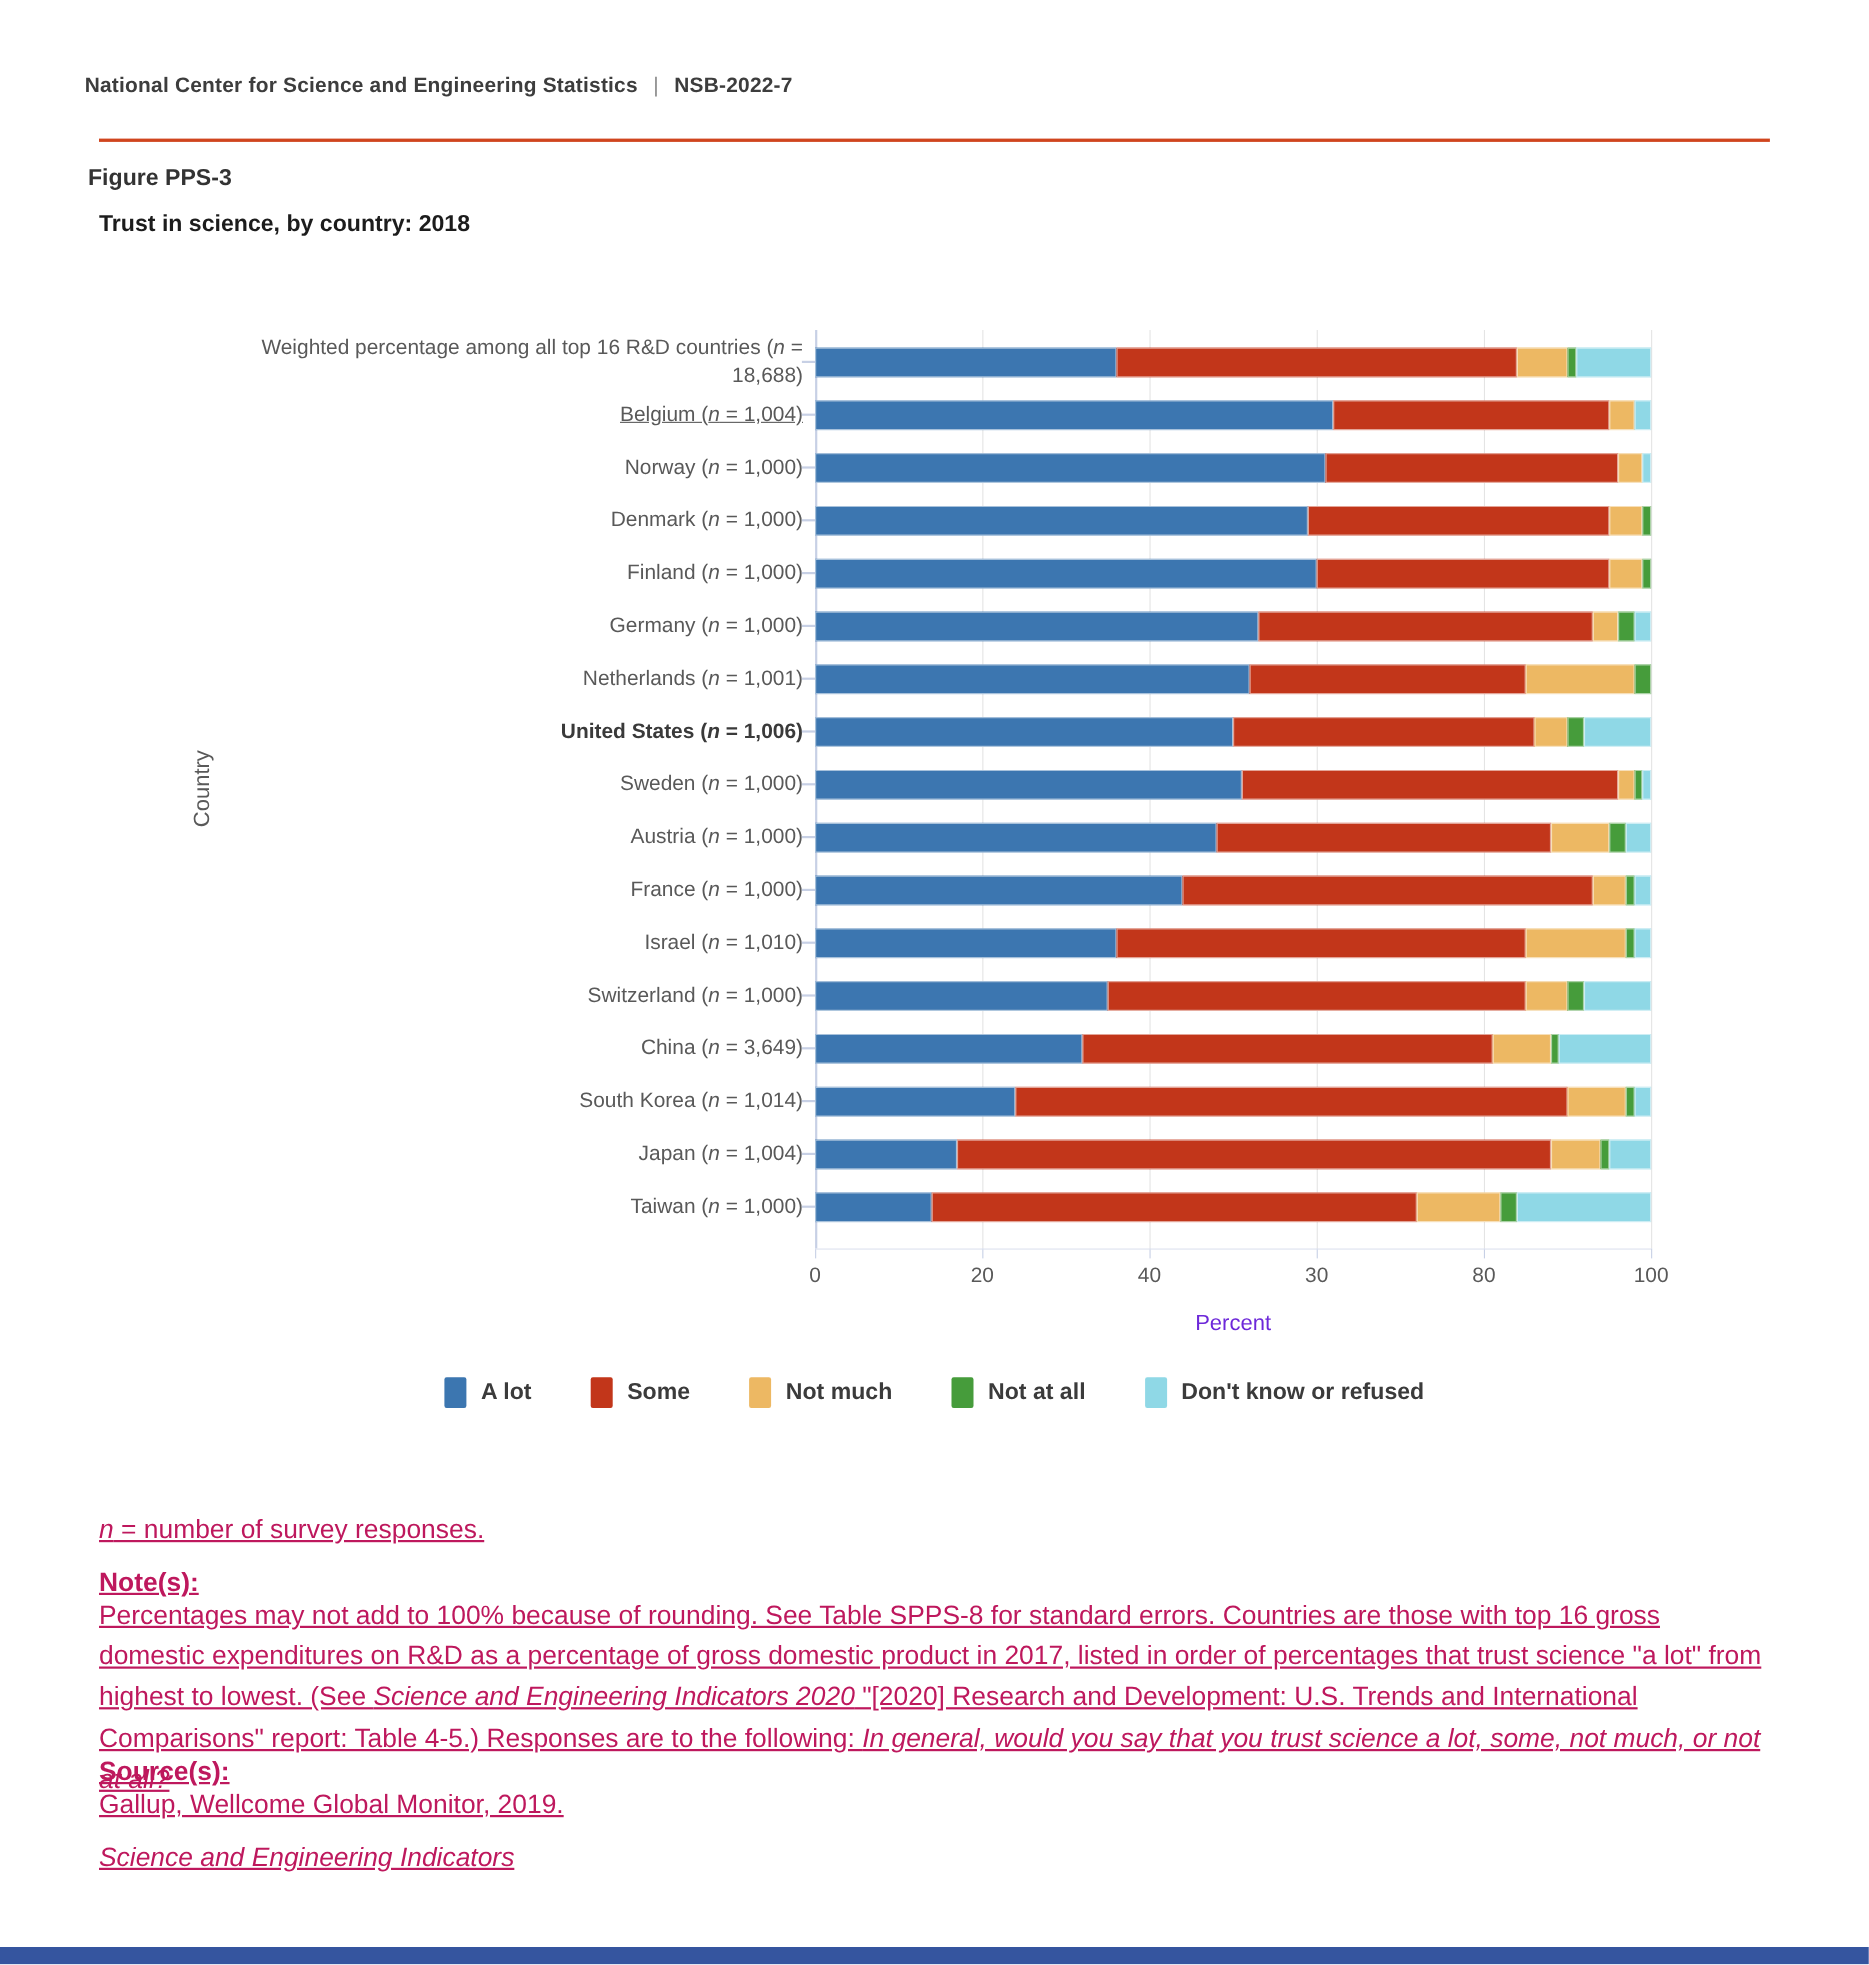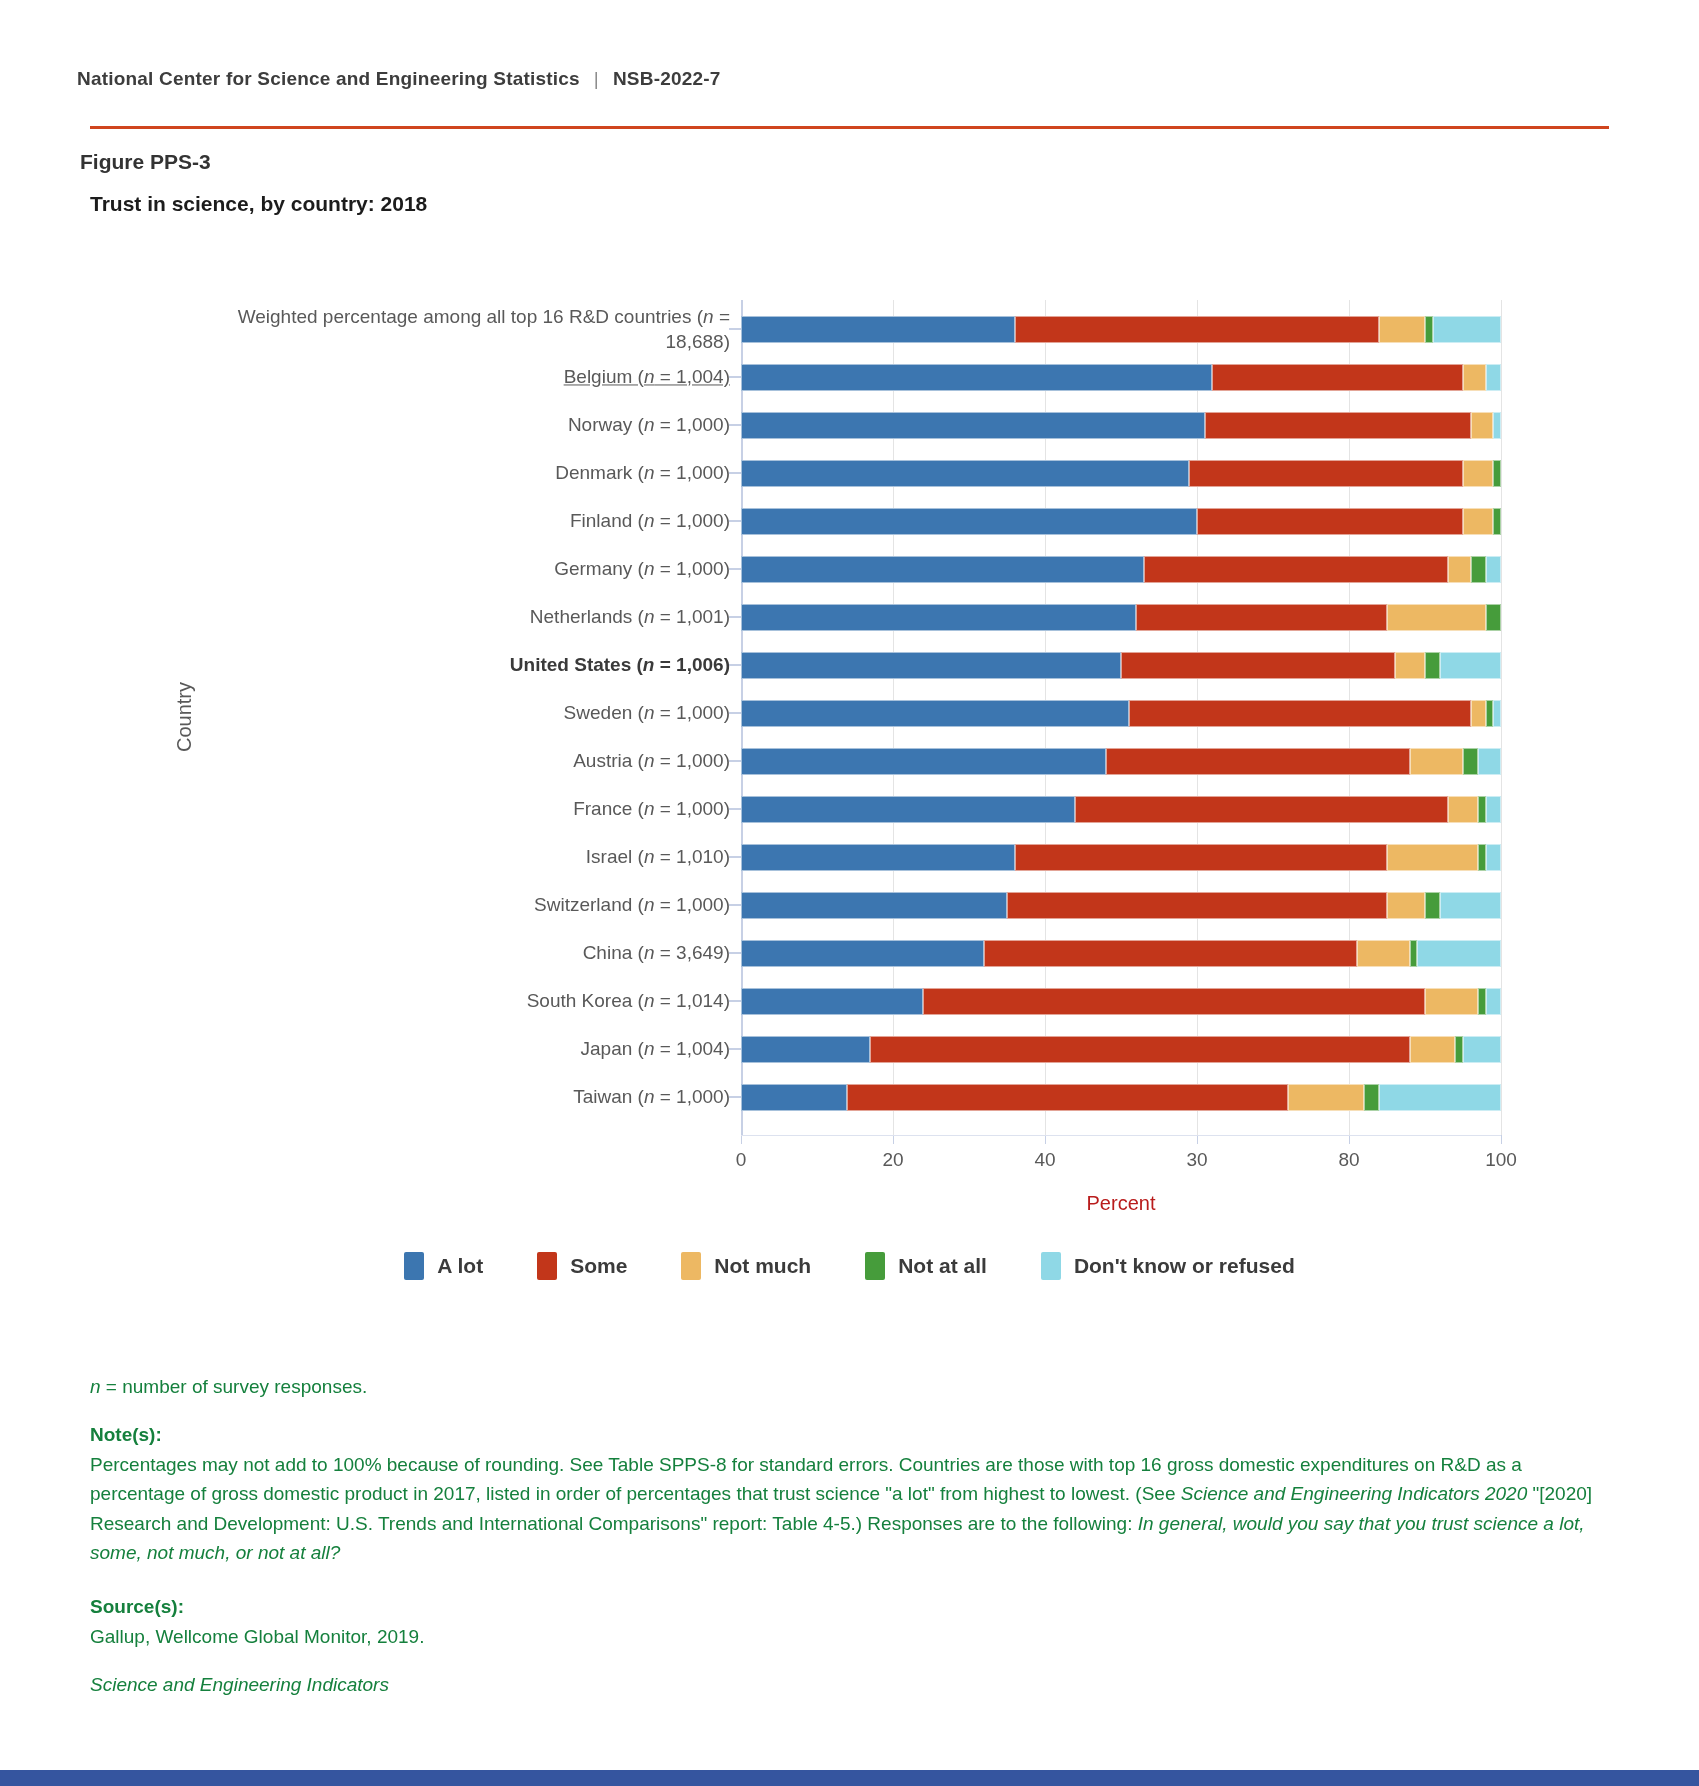--- a/index.html
+++ b/index.html
@@ -9,34 +9,34 @@
   .hdr .sep{color:#8c8c8c;font-weight:normal;padding:0 14px;}
   .rule{position:absolute;left:90px;top:126px;width:1519px;height:3px;}
   .figlabel{position:absolute;left:80px;top:150px;font-size:21px;font-weight:bold;color:#333;}
   .figtitle{position:absolute;left:90px;top:192px;font-size:21px;font-weight:bold;color:#1c1c1c;}
   #chart{position:absolute;left:0;top:0;width:1699px;height:1786px;}
   .gridline{position:absolute;width:1px;background:#e4e4e4;}
   .gridline.axis{width:2px;background:#c7d0e5;}
   .xtick{position:absolute;width:1px;height:9px;background:#c7d0e5;}
   .baseline{position:absolute;height:1px;background:#dde2ef;}
   .xticklab{position:absolute;font-size:19px;color:#595959;transform:translateX(-50%);}
-  .xaxis-title{position:absolute;font-size:20px;color:#b91c1c;text-align:center;}
+  .xaxis-title{position:absolute;font-size:20px;color:#6d28d9;text-align:center;}
   .yaxis-title{position:absolute;font-size:20px;color:#595959;text-align:center;transform:rotate(-90deg);}
   .rowlab{position:absolute;font-size:19px;color:#595959;text-align:right;width:530px;
           transform:translateY(-50%);line-height:1.32;}
   .rowlab.bold{font-weight:bold;color:#3a3a3a;}
   .rowtick{position:absolute;width:12px;height:2px;background:#c7d0e5;}
   .bar{position:absolute;display:flex;height:27px;}
   .seg{height:100%;box-shadow:inset 0 0 0 1px rgba(255,255,255,.55);}
   .legend{position:absolute;left:0;top:1252px;width:1699px;display:flex;justify-content:center;
           align-items:center;gap:54px;}
   .legend-item{display:flex;align-items:center;gap:13px;}
   .swatch{width:20px;height:28px;border-radius:2px;}
   .legend-label{font-size:21px;font-weight:bold;color:#3b3b3b;}
-  .fnote{position:absolute;left:90px;width:1520px;font-size:19px;color:#15803d;line-height:1.55;}
+  .fnote{position:absolute;left:90px;width:1520px;font-size:24px;color:#be185d;line-height:1.55;text-decoration:underline;}
   .bold{font-weight:bold;}
   .footerbar{position:absolute;left:0;top:1770px;width:1699px;height:16px;}
 </style>
 </head>
 <body>
 
 <div id="page">
 
   <div class="hdr">
     <span>National Center for Science and Engineering Statistics</span><span class="sep">|</span><span>NSB-2022-7</span>

